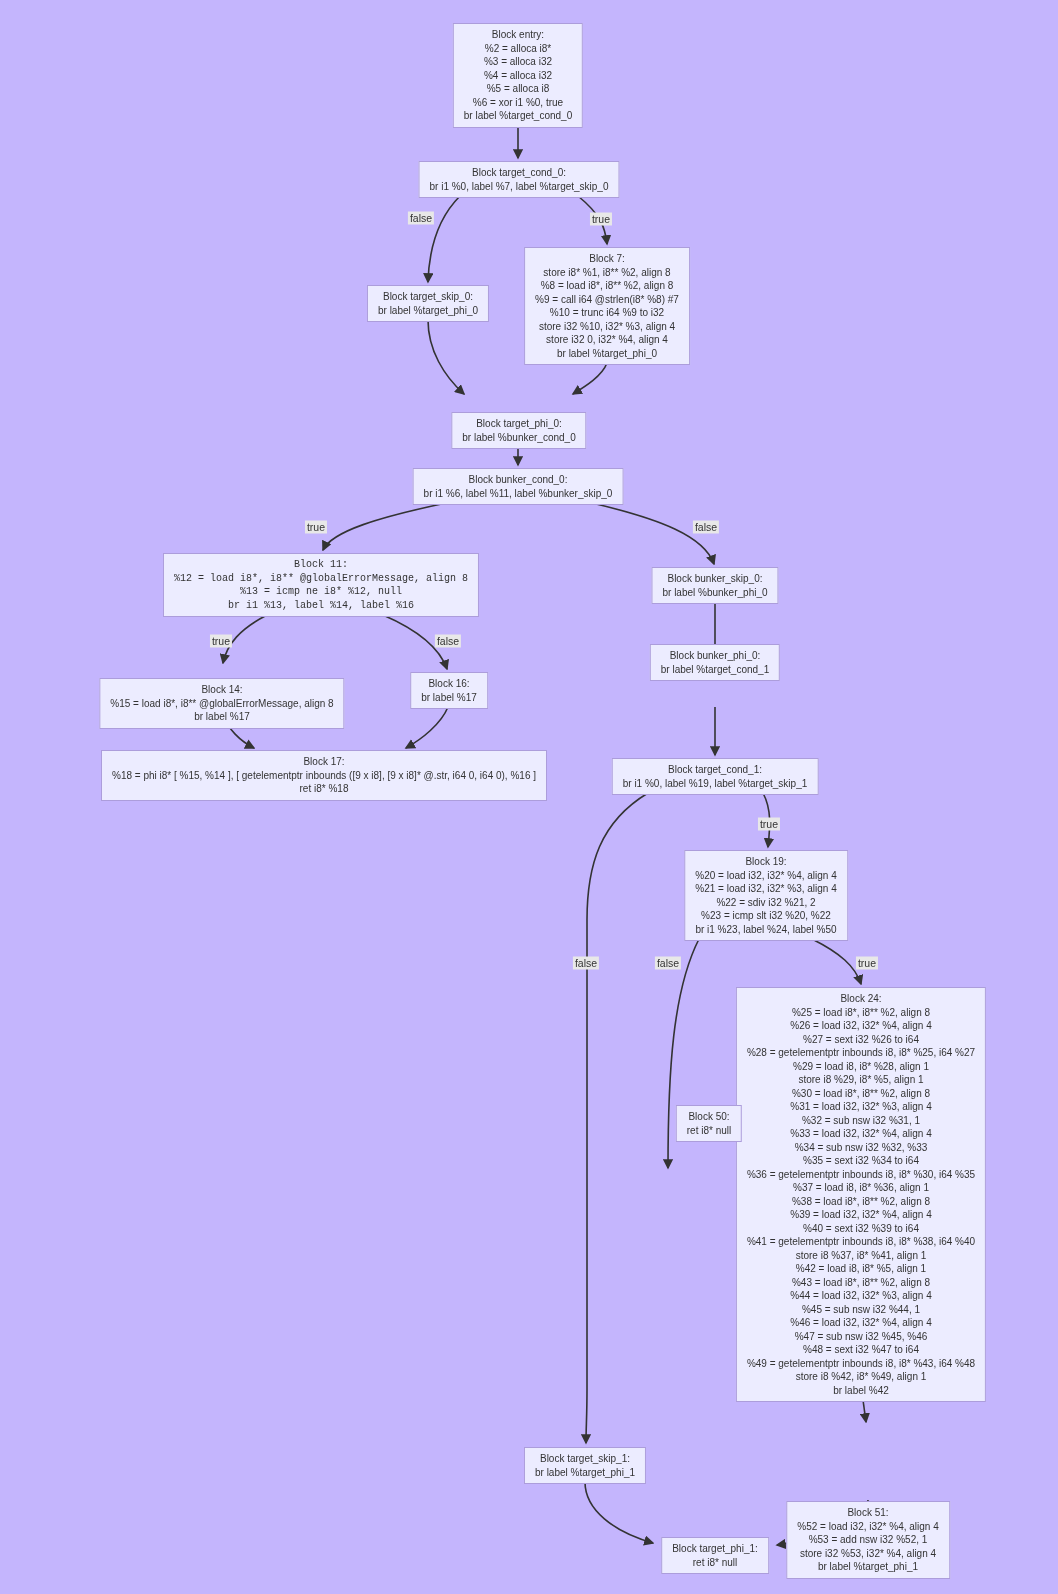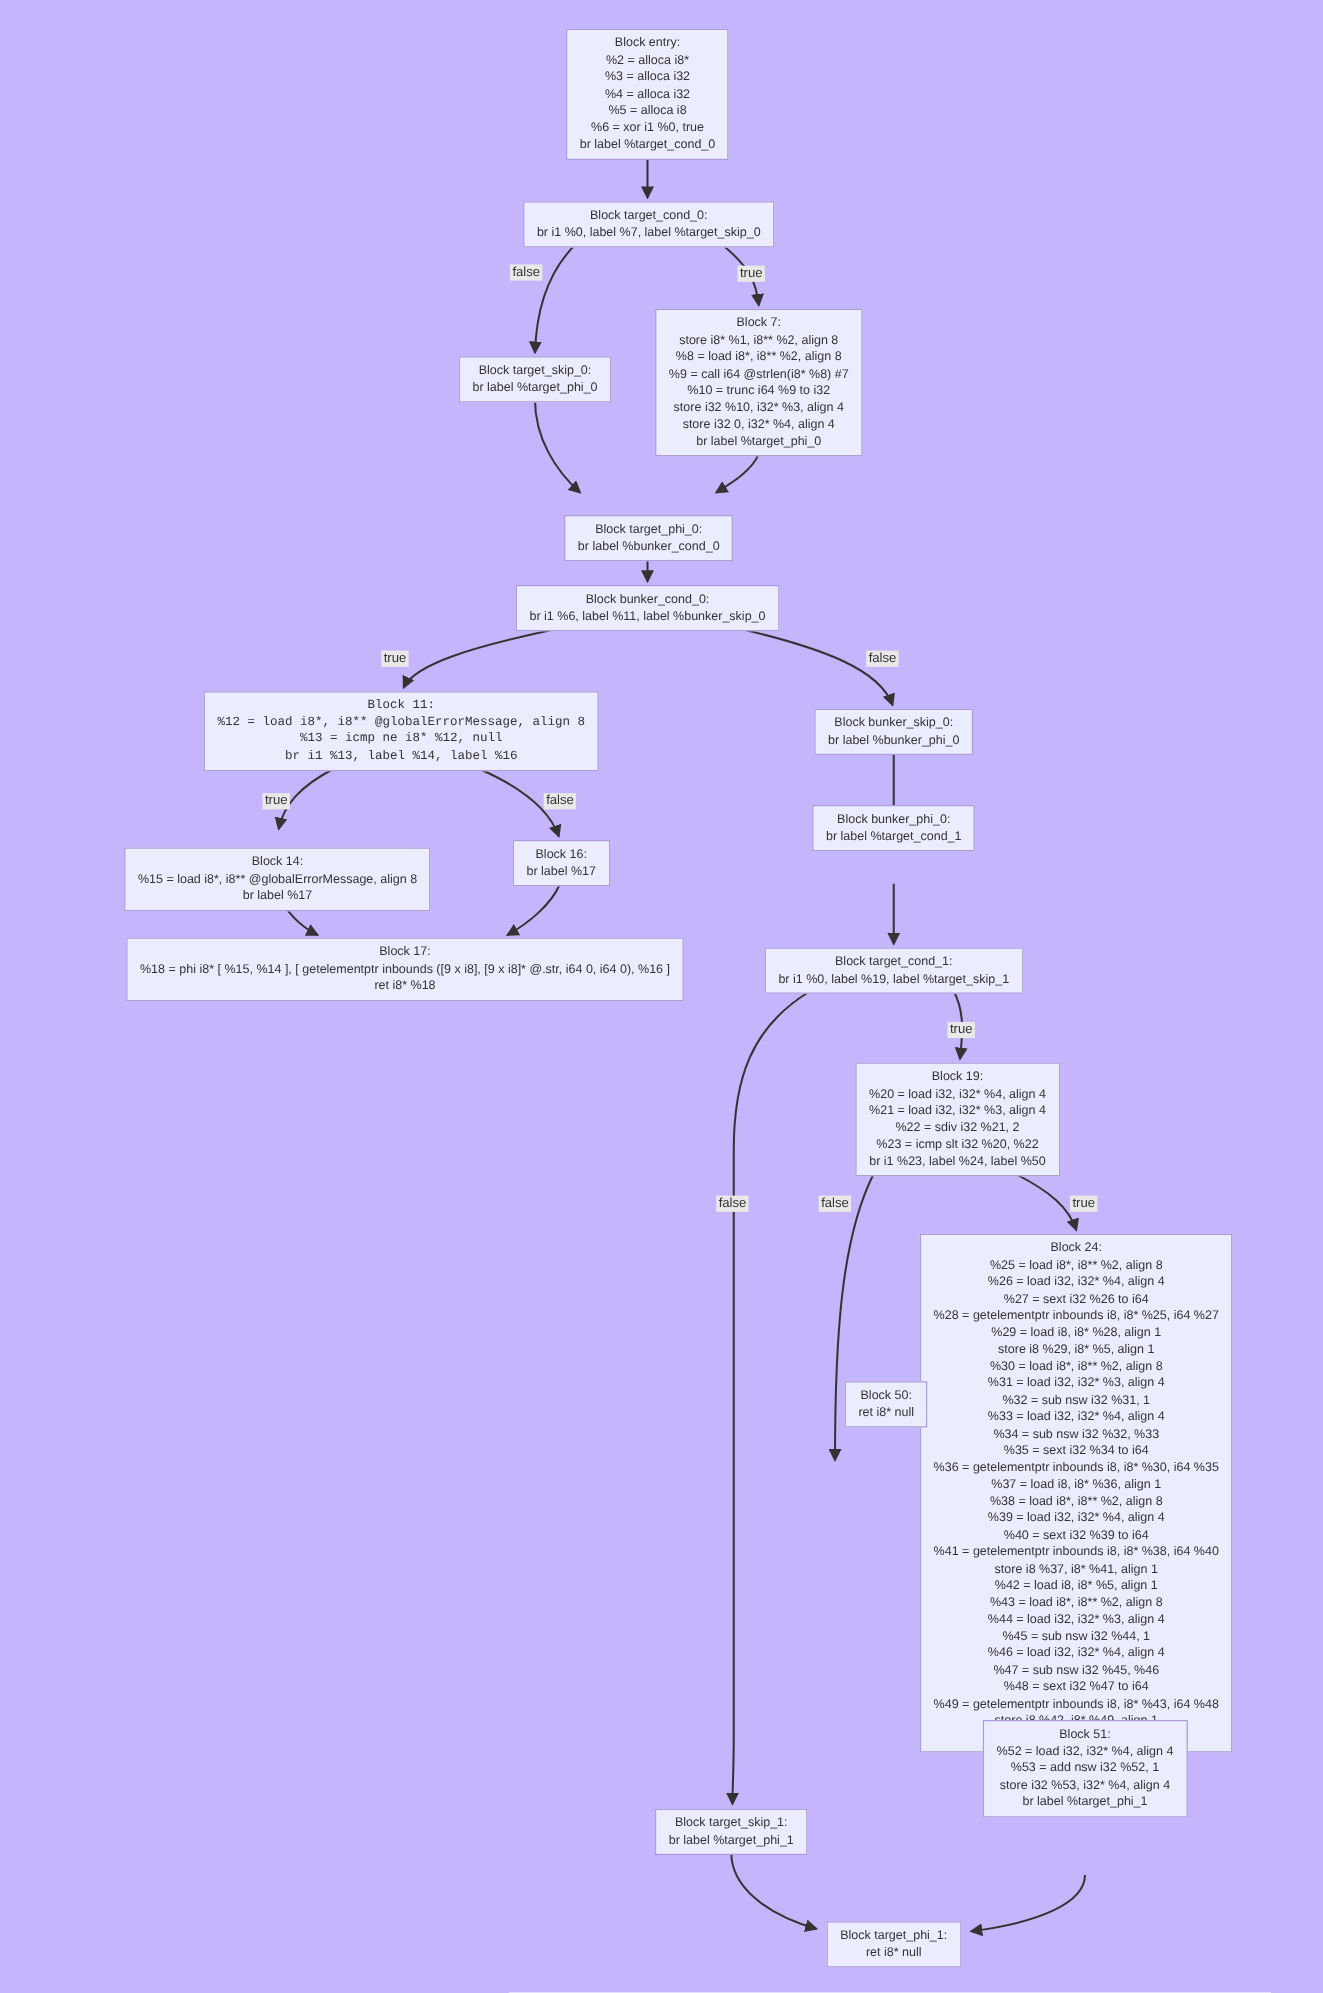--- a/index.html
+++ b/index.html
@@ -189,21 +189,21 @@
         <div class="line">%47 = sub nsw i32 %45, %46</div>
         <div class="line">%48 = sext i32 %47 to i64</div>
         <div class="line">%49 = getelementptr inbounds i8, i8* %43, i64 %48</div>
         <div class="line">store i8 %42, i8* %49, align 1</div>
         <div class="line">br label %42</div>
       </div>
       <div class="node" style="left: 669px; top: 1105px; margin-left: 40px;">
         <div class="line">Block 50:</div>
         <div class="line">ret i8* null</div>
       </div>
-      <div class="node" style="left: 868px; top: 1376px; text-align: center;">
+      <div class="node" style="left: 868px; top: 1501px; text-align: center;">
         <div class="line">Block 51:</div>
         <div class="line">%52 = load i32, i32* %4, align 4</div>
         <div class="line">%53 = add nsw i32 %52, 1</div>
         <div class="line">store i32 %53, i32* %4, align 4</div>
         <div class="line">br label %target_phi_1</div>
       </div>
       <div class="node" style="left: 585px; top: 1447px;">
         <div class="line">Block target_skip_1:</div>
         <div class="line">br label %target_phi_1</div>
       </div>

